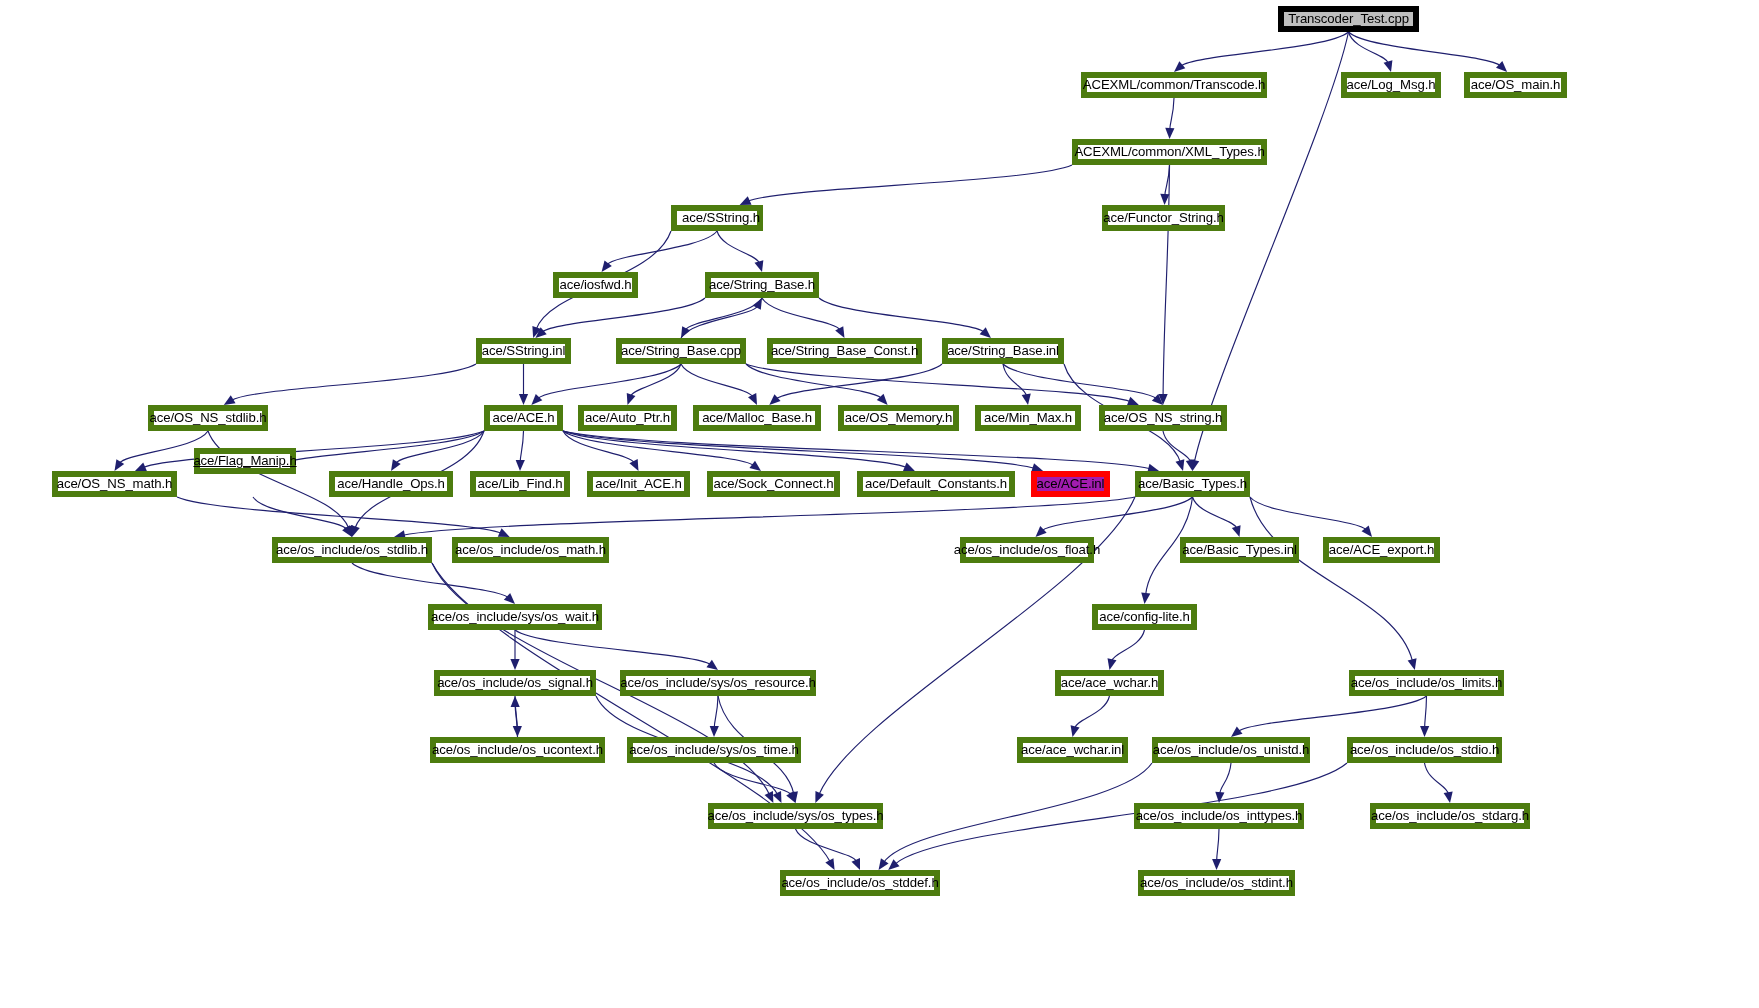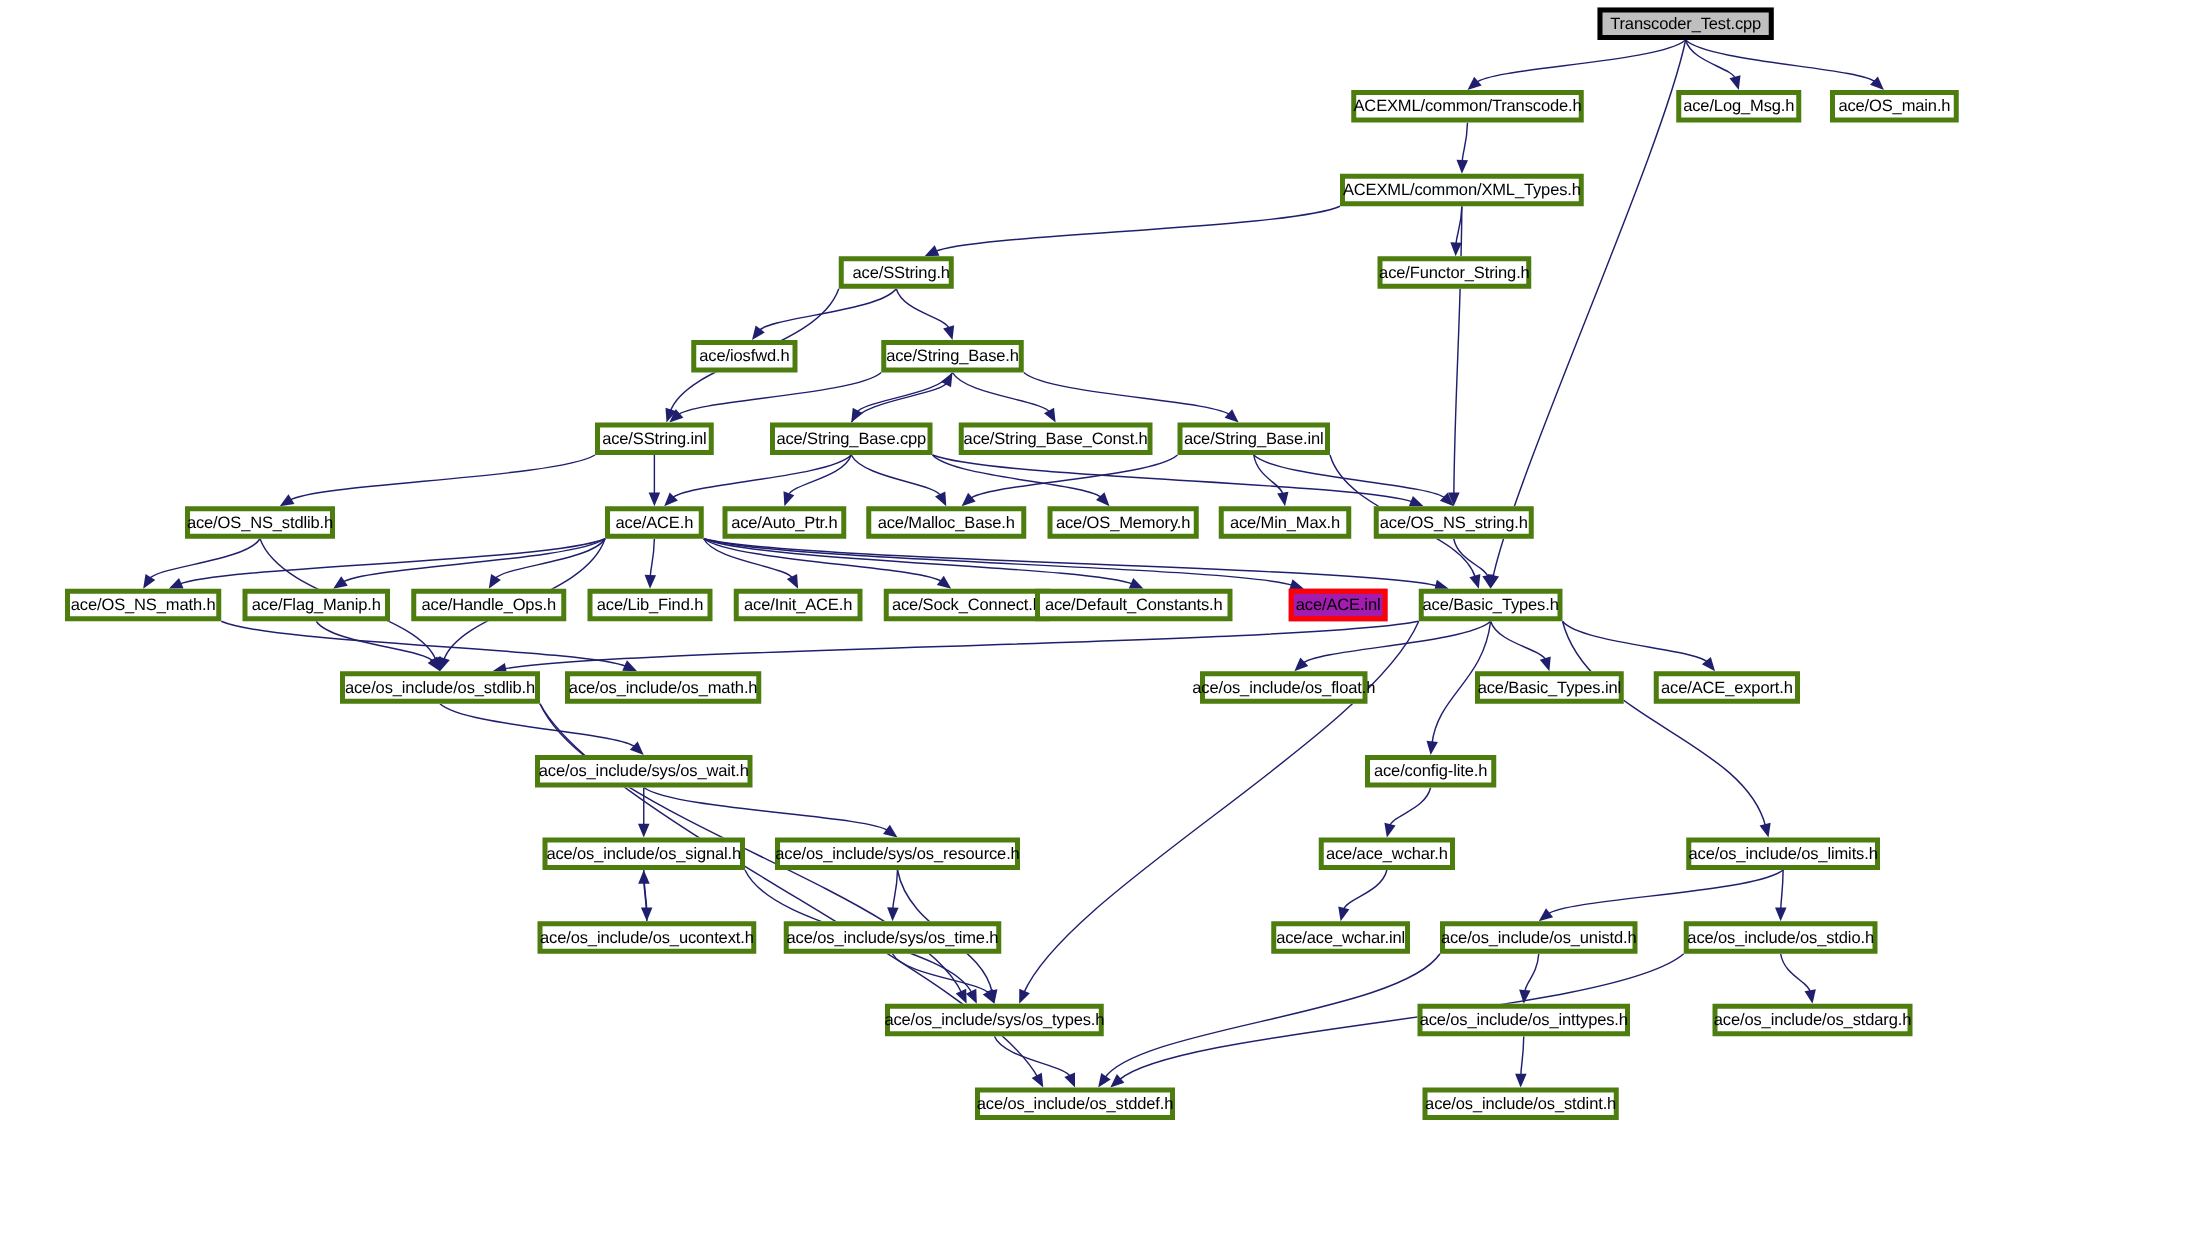--- a/index.html
+++ b/index.html
@@ -30,21 +30,21 @@
     stroke: #1f1f6e;
     stroke-width: 1.15;
   }
   .edge-head {
     fill: #1f1f6e;
     stroke: none;
   }
   .node-box {
     position: absolute;
     box-sizing: border-box;
-    border: 4px solid #4d7c0f;
+    border: 6px solid #4d7c0f;
     background: #ffffff;
     color: #000000;
     font-size: 13.2px;
     line-height: 1;
     display: flex;
     align-items: center;
     justify-content: center;
     white-space: nowrap;
     letter-spacing: -0.1px;
     padding: 0 7px;
@@ -266,36 +266,36 @@
       </div>
       <div class="node-box" style="left: 975px; top: 405px; width: 106px;">
         <span class="node-label">ace/Min_Max.h</span>
       </div>
       <div class="node-box" style="left: 1099px; top: 405px; width: 128px;">
         <span class="node-label">ace/OS_NS_string.h</span>
       </div>
       <div class="node-box" style="left: 52px; top: 471px; width: 125px;">
         <span class="node-label">ace/OS_NS_math.h</span>
       </div>
-      <div class="node-box" style="left: 194px; top: 471px; width: 118px;">
+      <div class="node-box" style="left: 194px; top: 448px; width: 102px; text-decoration: underline;">
         <span class="node-label">ace/Flag_Manip.h</span>
       </div>
       <div class="node-box" style="left: 329px; top: 471px; width: 124px; align-items: center;">
         <span class="node-label">ace/Handle_Ops.h</span>
       </div>
       <div class="node-box" style="left: 470px; top: 471px; width: 100px;">
         <span class="node-label">ace/Lib_Find.h</span>
       </div>
       <div class="node-box" style="left: 587px; top: 471px; width: 103px;">
         <span class="node-label">ace/Init_ACE.h</span>
       </div>
       <div class="node-box" style="left: 707px; top: 471px; width: 133px;">
         <span class="node-label">ace/Sock_Connect.h</span>
       </div>
-      <div class="node-box" style="left: 828px; top: 471px; width: 158px;">
+      <div class="node-box" style="left: 857px; top: 471px; width: 158px;">
         <span class="node-label">ace/Default_Constants.h</span>
       </div>
       <div class="node-box highlight" style="left: 1031px; top: 471px; width: 79px;">
         <span class="node-label">ace/ACE.inl</span>
       </div>
       <div class="node-box" style="left: 1135px; top: 471px; width: 115px;">
         <span class="node-label">ace/Basic_Types.h</span>
       </div>
       <div class="node-box" style="left: 272px; top: 537px; width: 160px;">
         <span class="node-label">ace/os_include/os_stdlib.h</span>

